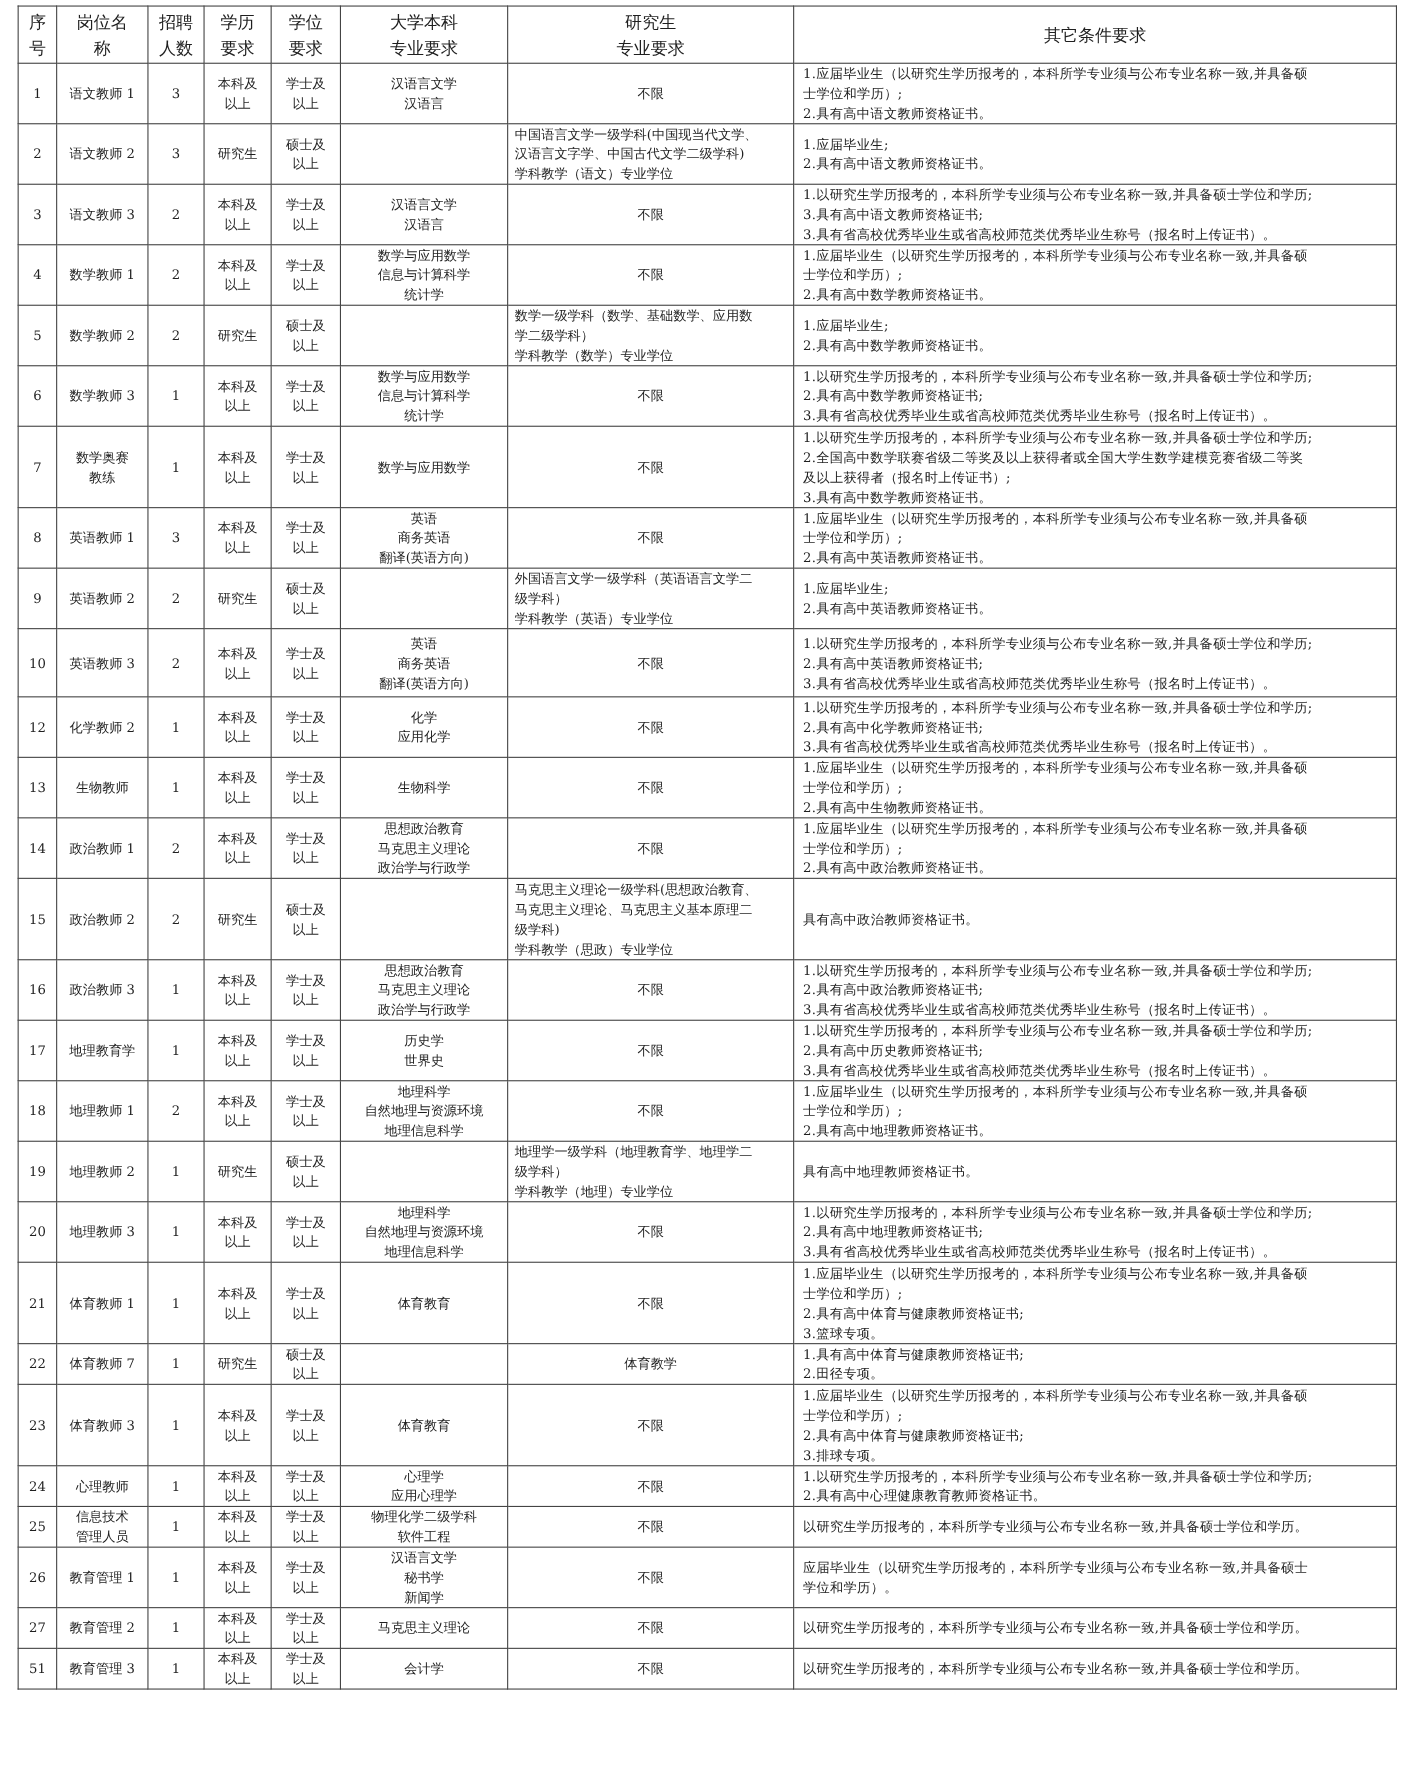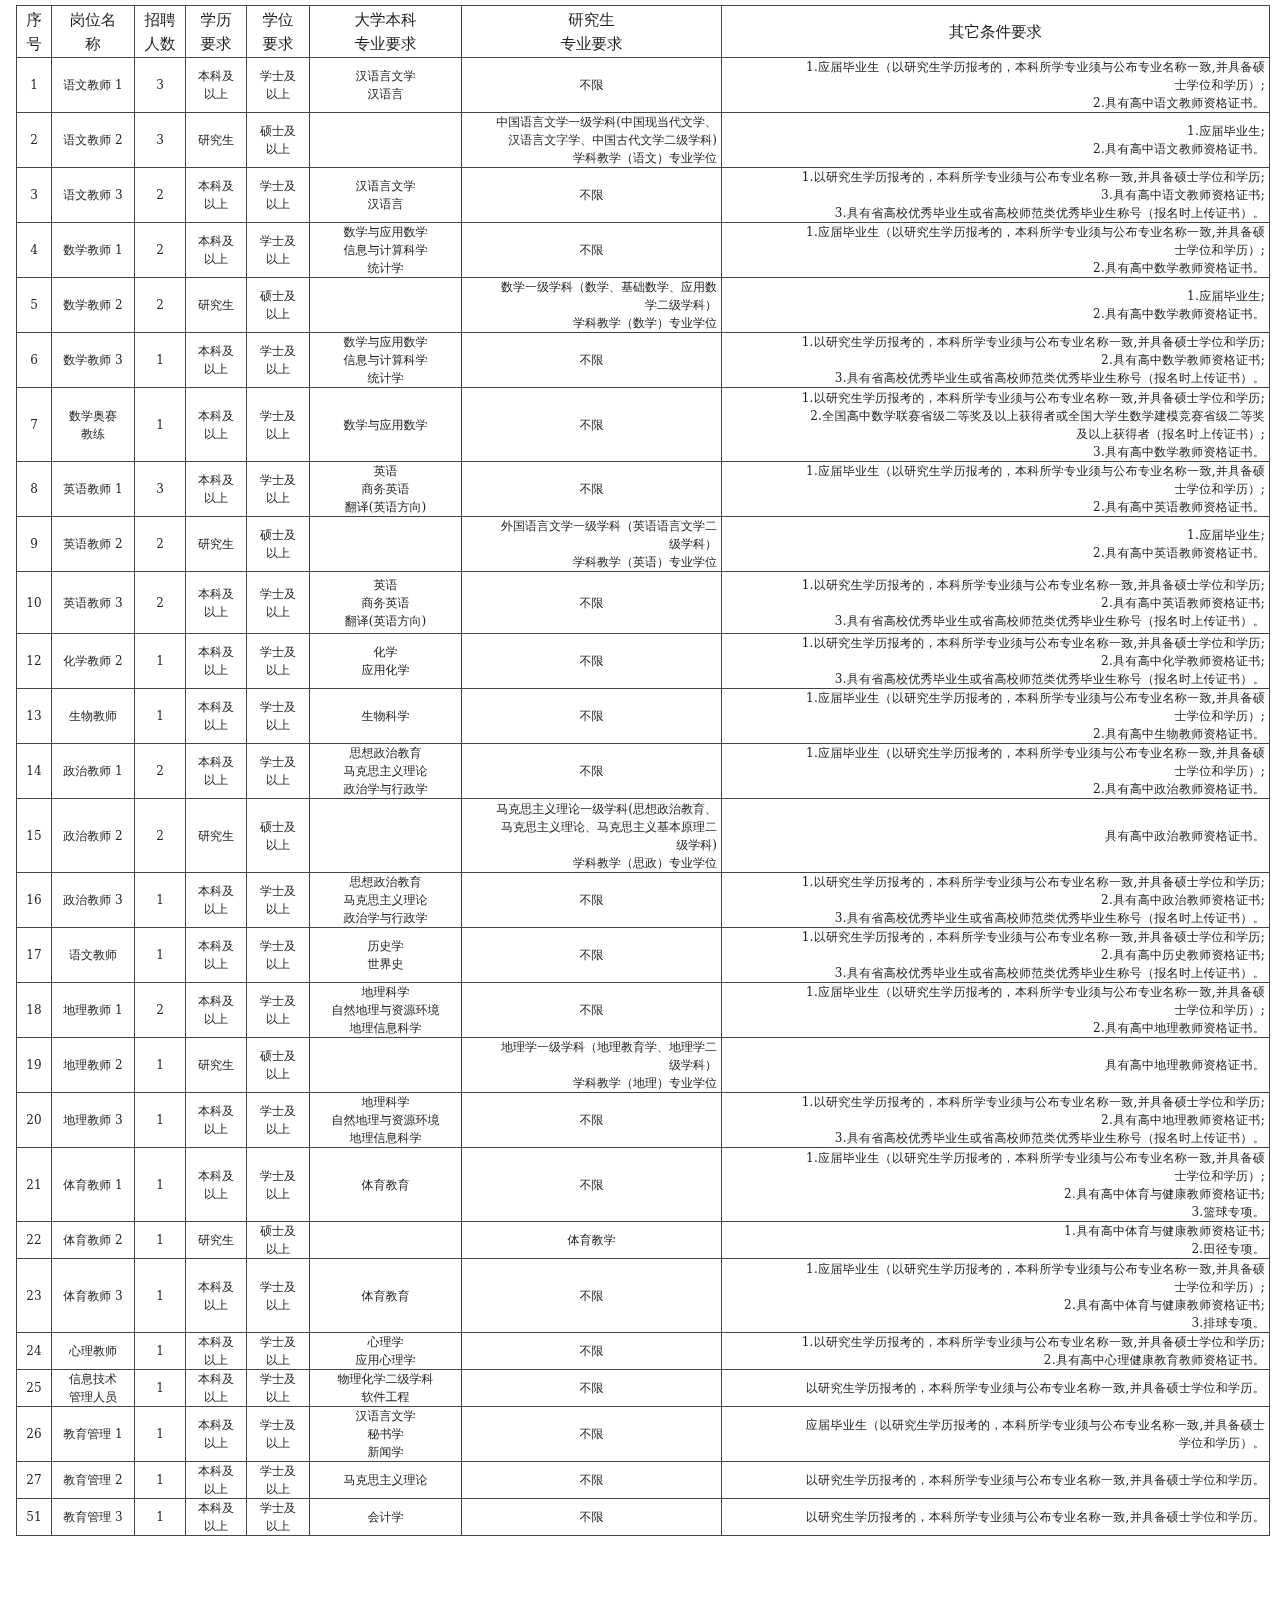--- a/index.html
+++ b/index.html
@@ -4,21 +4,21 @@
 <style>
   html, body { margin: 0; padding: 0; background: #ffffff; }
   body { width: 1280px; height: 1617px; position: relative; overflow: hidden;
          font-family: "DejaVu Serif", "Liberation Serif", serif; color: #1f1f1f; }
   table { position: absolute; left: 16px; top: 5px; border-collapse: collapse;
           table-layout: fixed; width: 1253px; }
   td, th { border: 1.4px solid #444; padding: 0 4px; font-weight: normal;
            font-size: 12px; line-height: 18px; vertical-align: middle; }
   th { font-size: 15.5px; line-height: 24px; text-align: center; height: 51px; }
   td.c { text-align: center; }
-  td.l { text-align: right; padding-left: 6px; }
+  td.l { text-align: left; padding-left: 6px; }
   td.req { padding-left: 8px; letter-spacing: 0.3px; }
   .line { display: block; }
 </style>
 </head>
 <body>
 
 <table>
   <colgroup>
     <col style="width:35px">
       <col style="width:83px">
@@ -460,21 +460,21 @@
         </td>
         <td class="l req">
           <span class="line">1.以研究生学历报考的，本科所学专业须与公布专业名称一致,并具备硕士学位和学历;</span>
           <span class="line">2.具有高中政治教师资格证书;</span>
           <span class="line">3.具有省高校优秀毕业生或省高校师范类优秀毕业生称号（报名时上传证书）。</span>
         </td>
       </tr>
       <tr style="height: 55px;">
         <td class="c">17</td>
         <td class="c">
-          <span class="line">语文教师</span>
+          <span class="line">地理教育学</span>
         </td>
         <td class="c">1</td>
         <td class="c">
           <span class="line">本科及</span>
           <span class="line">以上</span>
         </td>
         <td class="c">
           <span class="line">学士及</span>
           <span class="line">以上</span>
         </td>
@@ -593,21 +593,21 @@
         <td class="l req">
           <span class="line">1.应届毕业生（以研究生学历报考的，本科所学专业须与公布专业名称一致,并具备硕</span>
           <span class="line">士学位和学历）;</span>
           <span class="line">2.具有高中体育与健康教师资格证书;</span>
           <span class="line">3.篮球专项。</span>
         </td>
       </tr>
       <tr style="height: 37px;">
         <td class="c">22</td>
         <td class="c">
-          <span class="line">体育教师 2</span>
+          <span class="line">体育教师 7</span>
         </td>
         <td class="c">1</td>
         <td class="c">
           <span class="line">研究生</span>
         </td>
         <td class="c">
           <span class="line">硕士及</span>
           <span class="line">以上</span>
         </td>
         <td class="c"></td>

